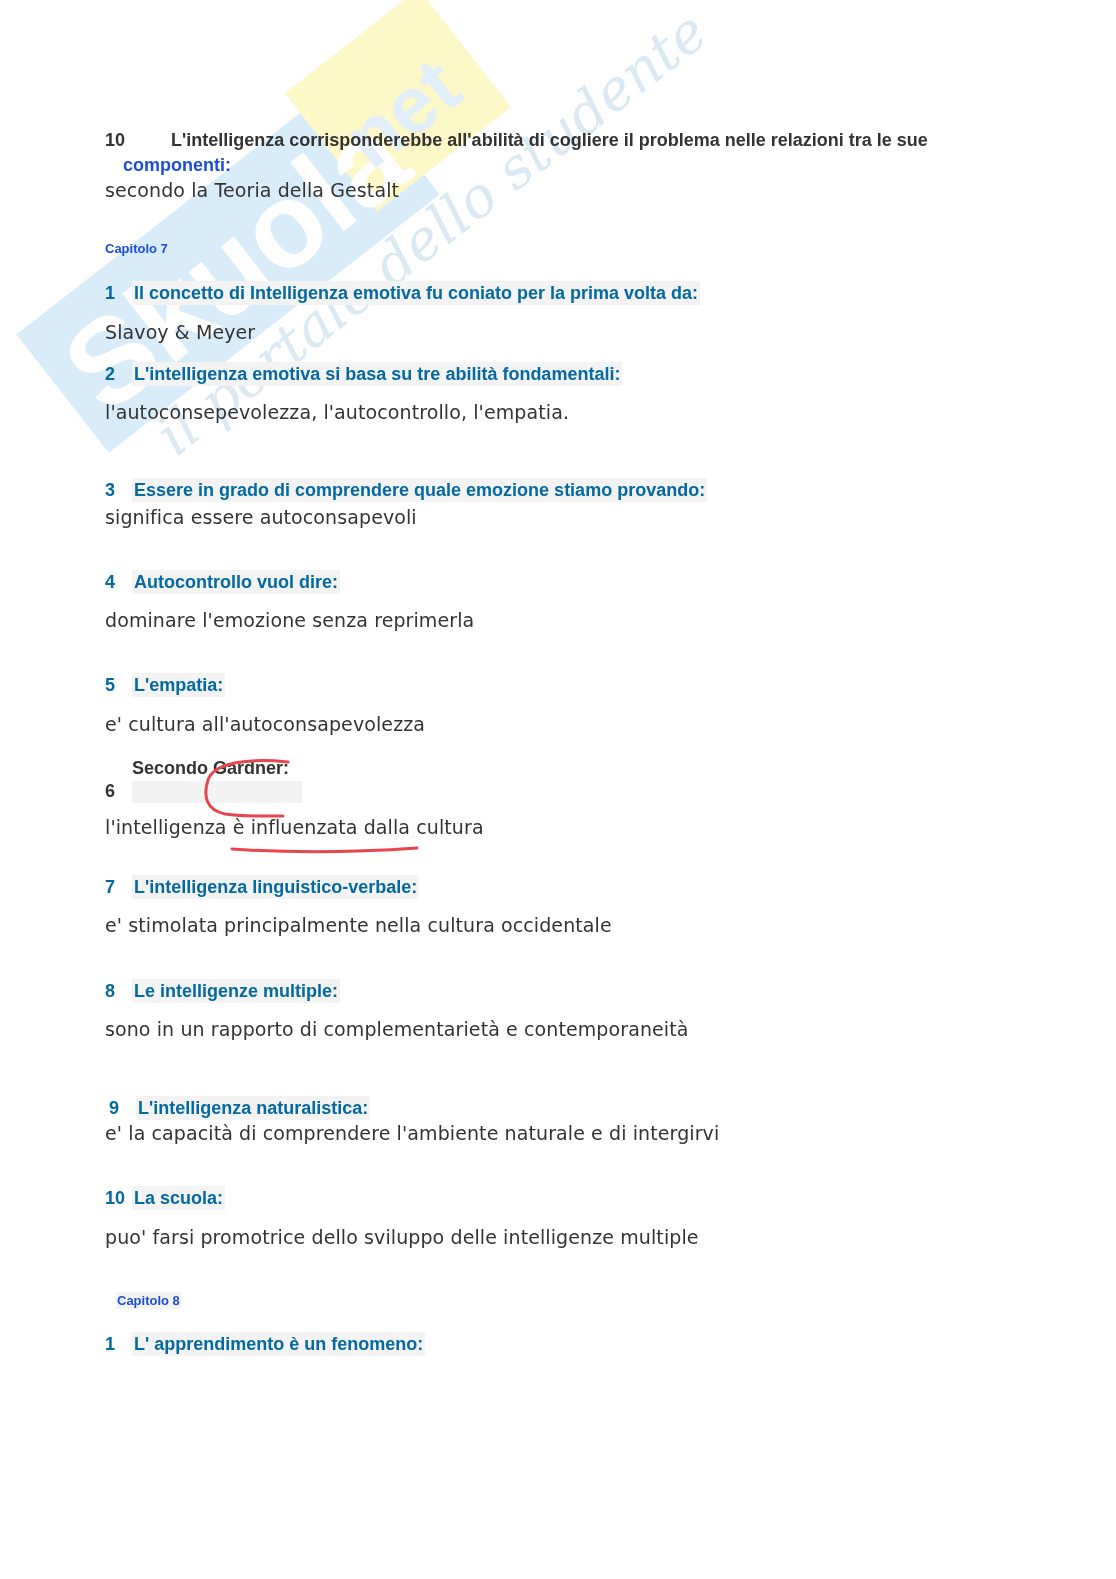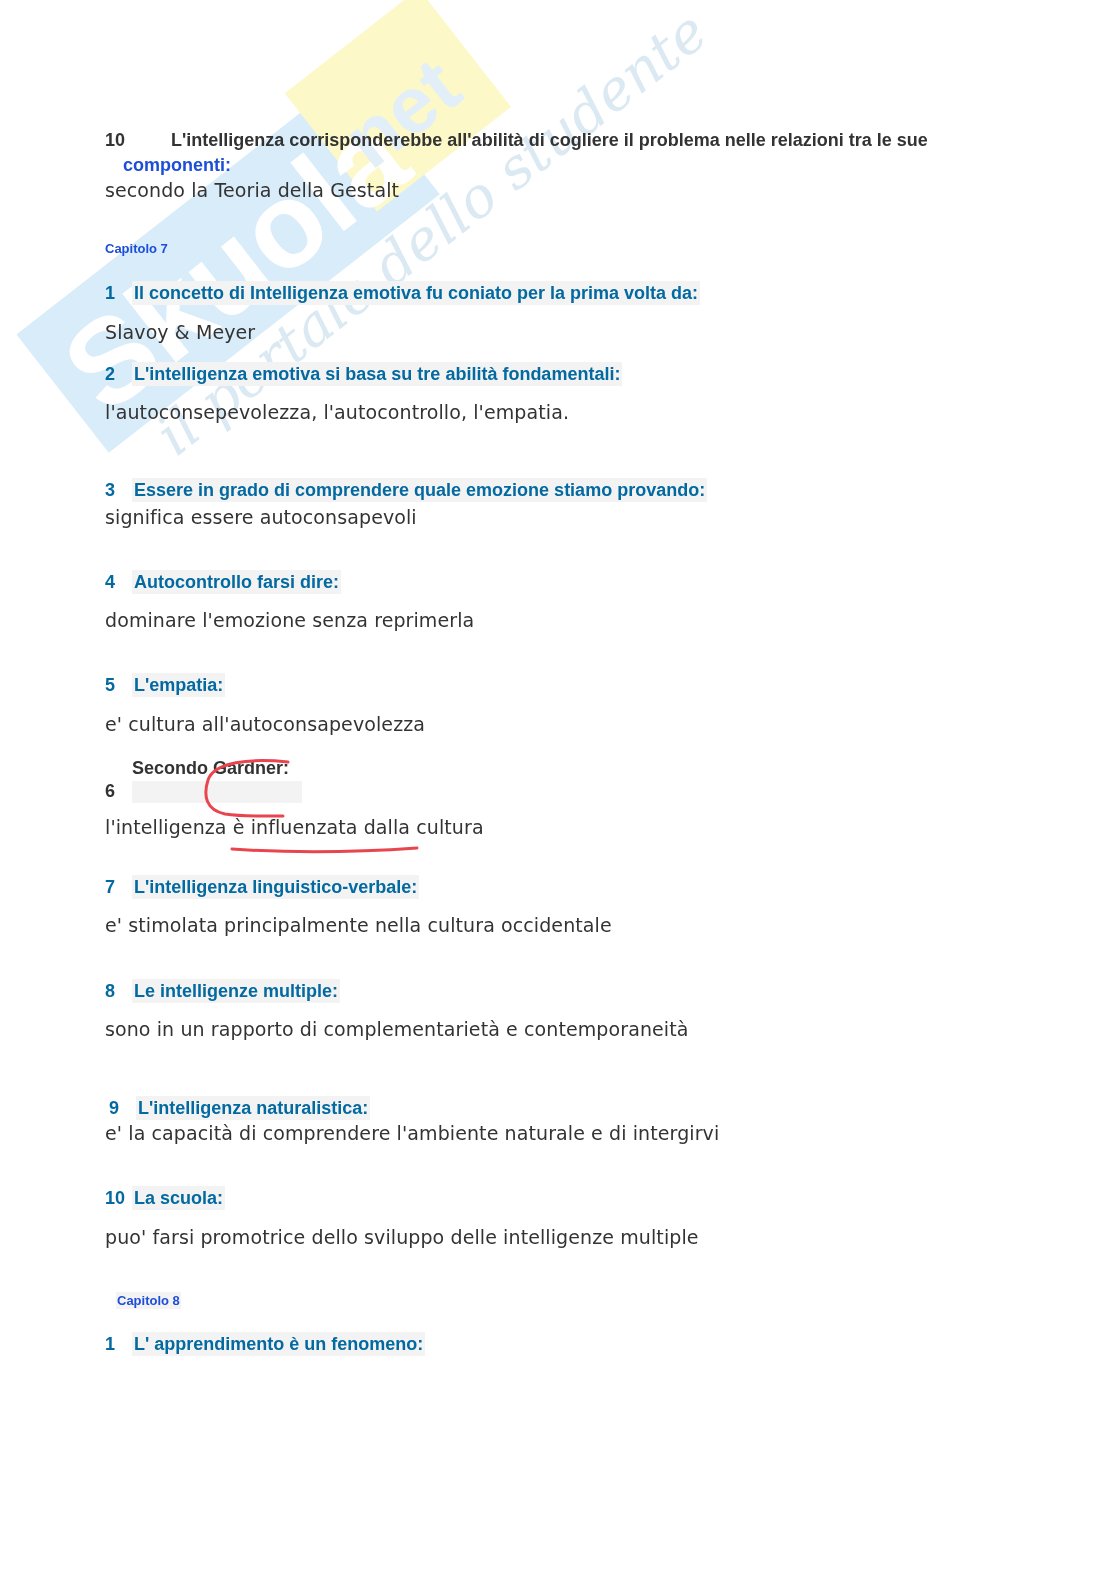--- a/index.html
+++ b/index.html
@@ -62,21 +62,21 @@
       <span class="num" style="width:27px">2</span><span class="txt">L'intelligenza emotiva si basa su tre abilità fondamentali:</span>
     </div>
     <div class="a" style="left:105px; top:401px;">l'autoconsepevolezza, l'autocontrollo, l'empatia.</div>
 
     <div class="q" style="left:105px; top:468px;margin-top:12px;">
       <span class="num" style="width:27px">3</span><span class="txt">Essere in grado di comprendere quale emozione stiamo provando:</span>
     </div>
     <div class="a" style="left:105px; top:506px;">significa essere autoconsapevoli</div>
 
     <div class="q" style="left:105px; top:572px;">
-      <span class="num" style="width:27px">4</span><span class="txt">Autocontrollo farsi dire:</span>
+      <span class="num" style="width:27px">4</span><span class="txt">Autocontrollo vuol dire:</span>
     </div>
     <div class="a" style="left:105px; top:609px;">dominare l'emozione senza reprimerla</div>
 
     <div class="q" style="left:105px; top:675px;">
       <span class="num" style="width:27px">5</span><span class="txt">L'empatia:</span>
     </div>
     <div class="a" style="left:105px; top:713px;">e' cultura all'autoconsapevolezza</div>
 
     <div class="q6-box"></div>
     <div class="q6-text">Secondo Gardner:</div>

